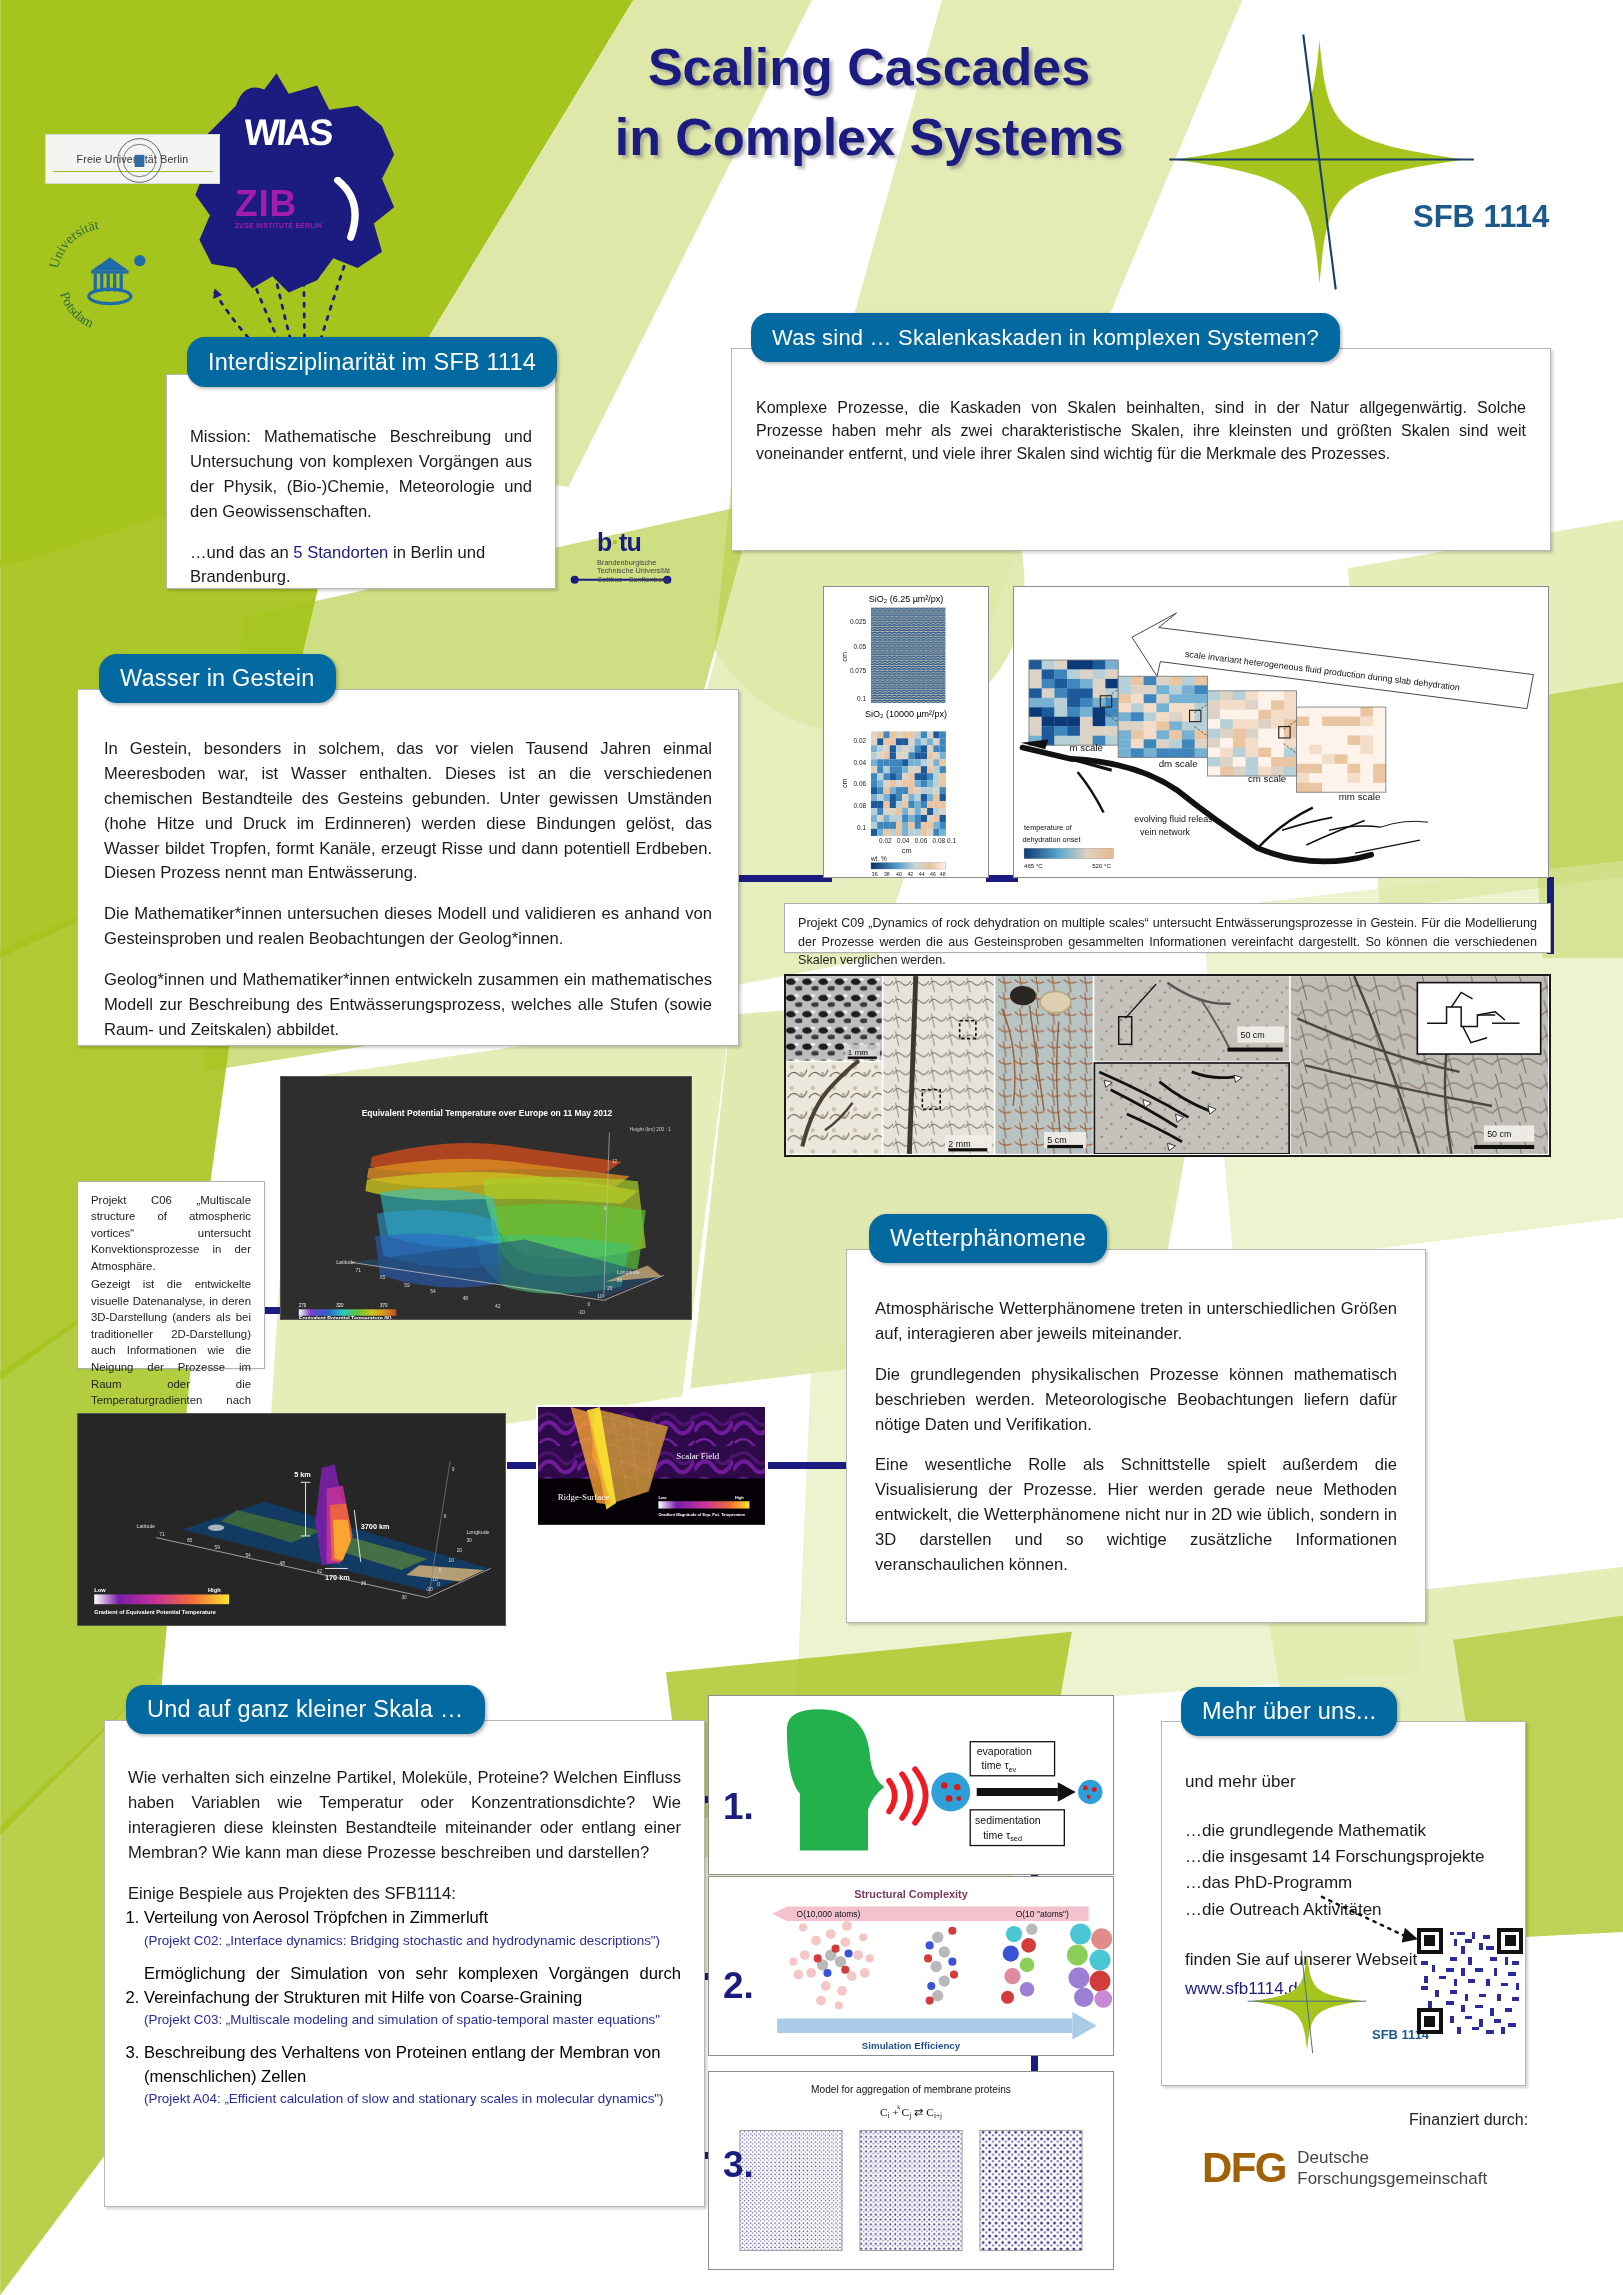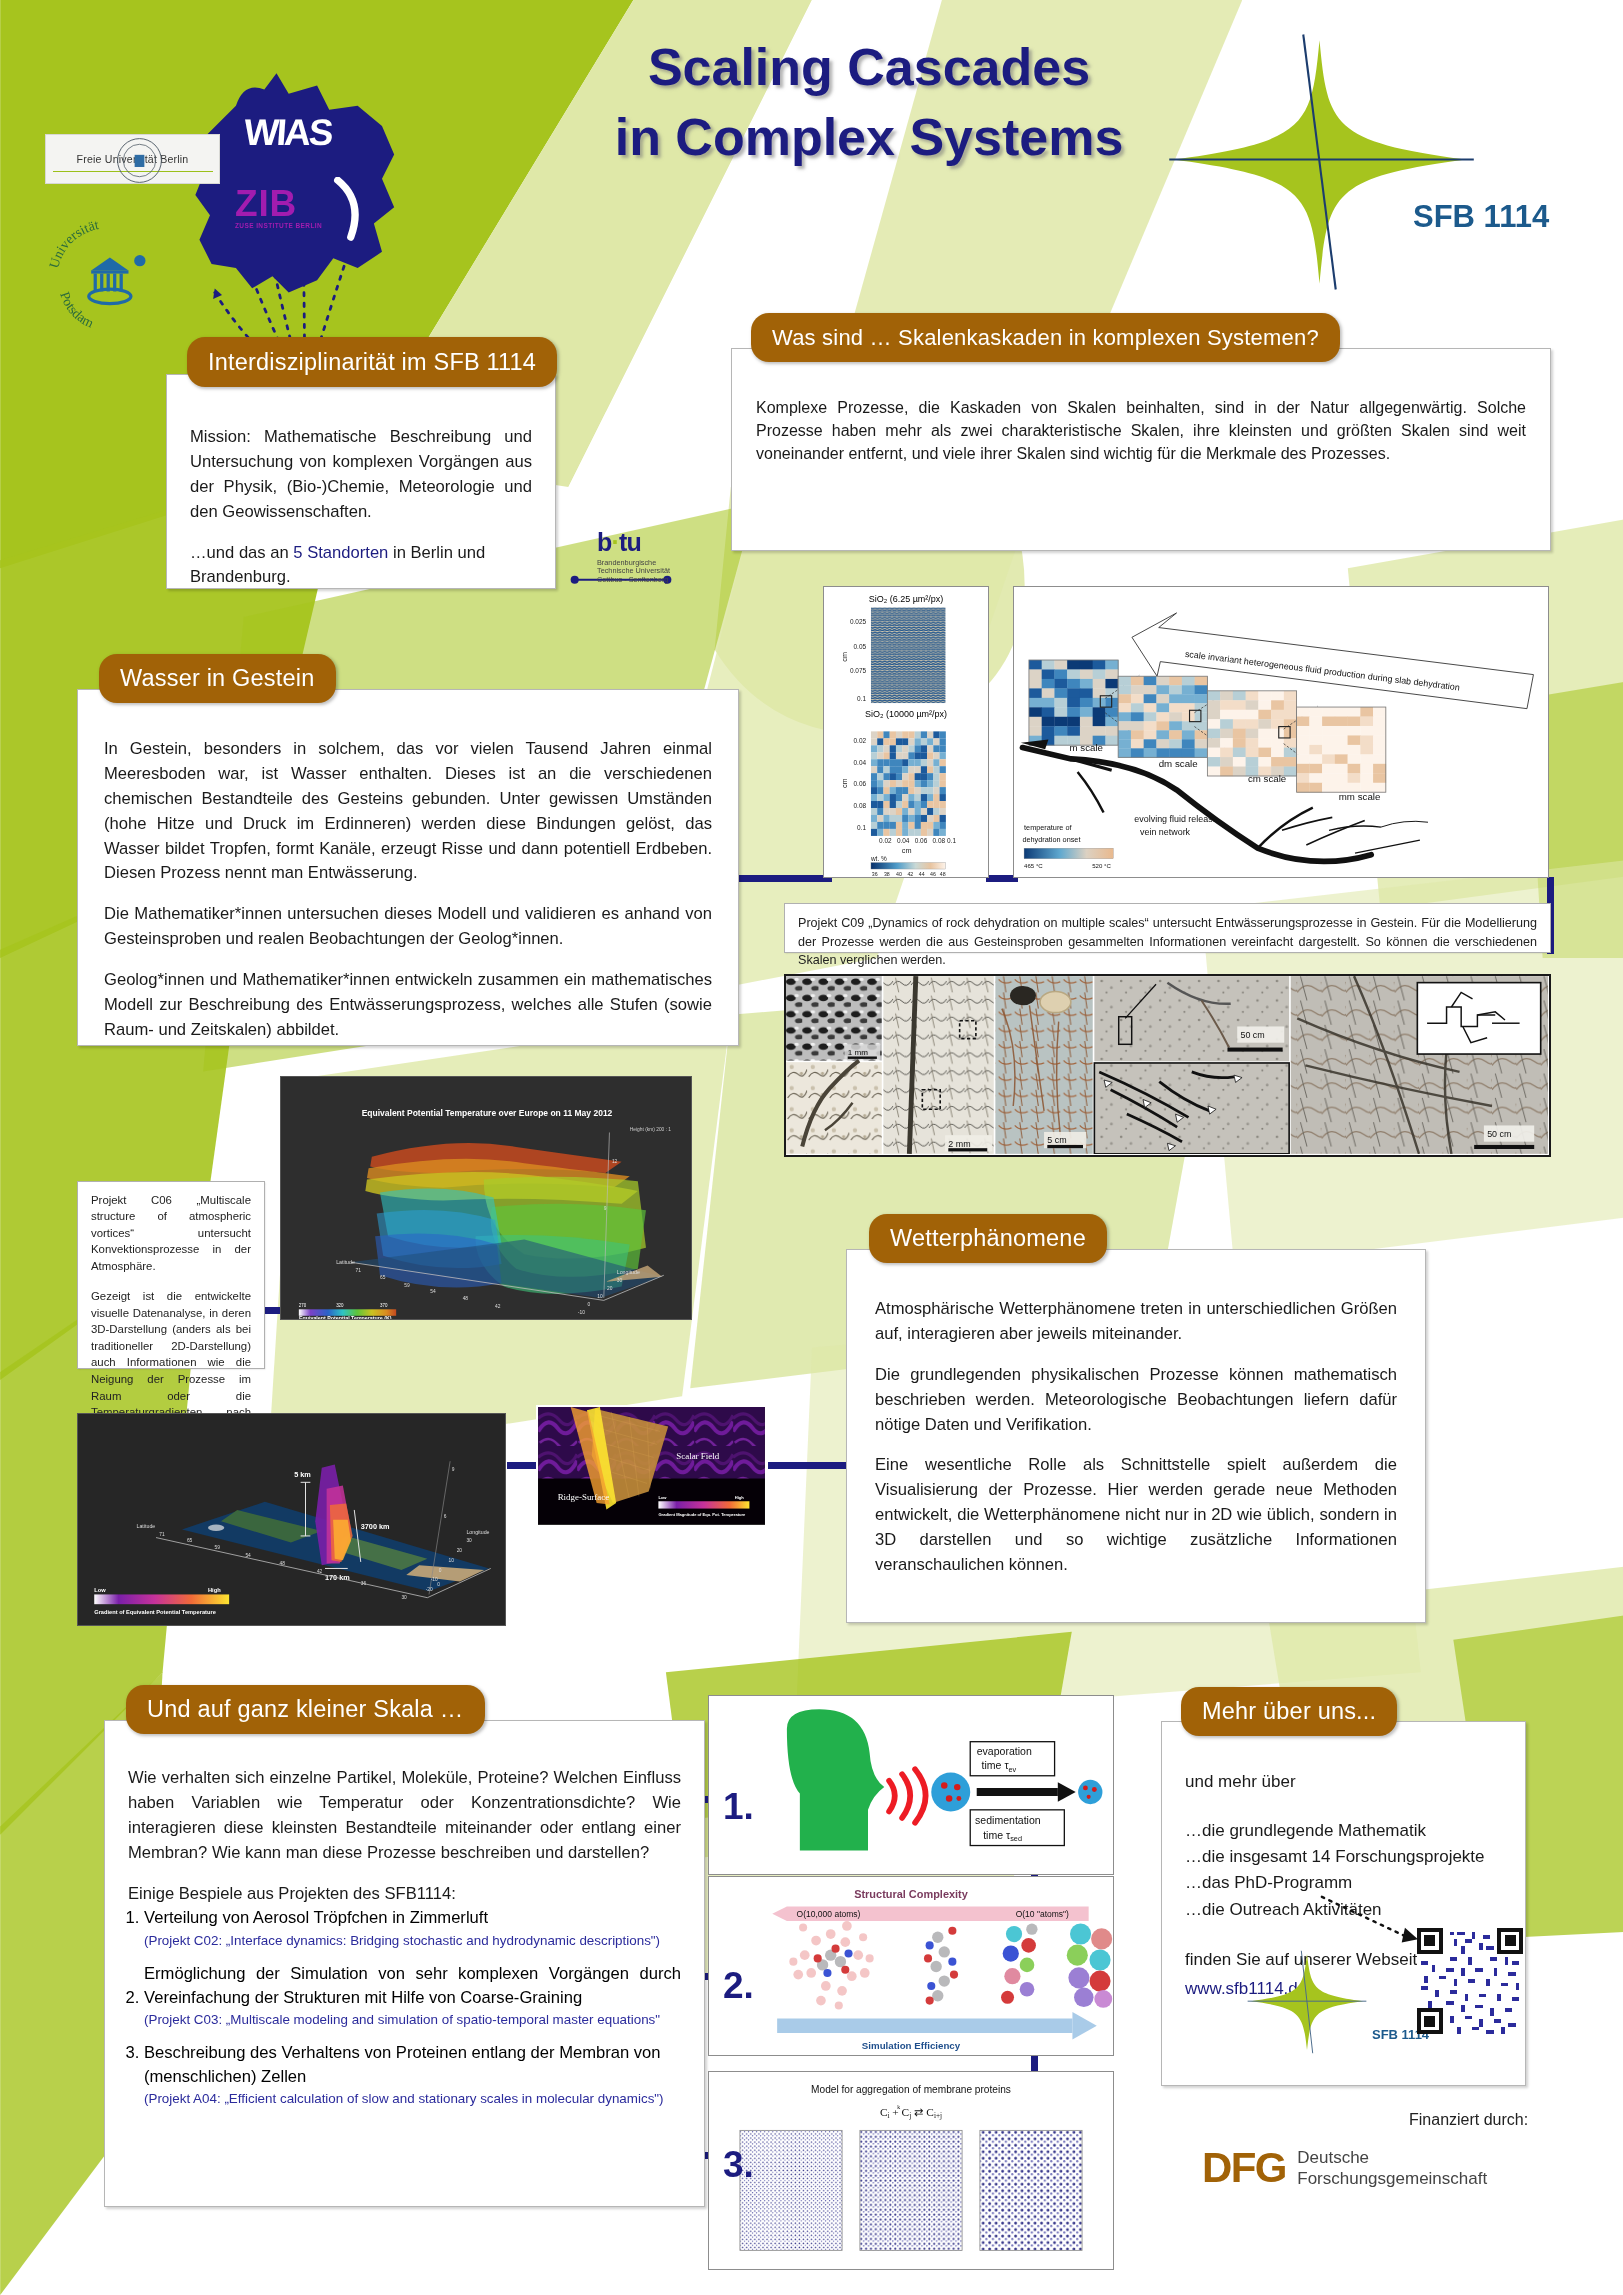--- a/index.html
+++ b/index.html
@@ -15,21 +15,21 @@
   
   .panel {
     position: absolute;
     background: #ffffff;
     border: 0.8px solid #b6b6b6;
     box-shadow: 1.6px 1.6px 2.4px rgba(0,0,0,.18);
     z-index: 5;
   }
   .hdr {
     position: absolute;
-    background: #a16207;
+    background: #0369a1;
     color: #ffffff;
     border-radius: 18px;
     display: flex;
     align-items: center;
     padding: 0 21px;
     font-size: 23.5px;
     letter-spacing: 0.2px;
     z-index: 9;
     box-shadow: 1.6px 1.6px 3.2px rgba(0,0,0,.25);
     white-space: nowrap;
@@ -905,21 +905,21 @@
       <path d="M834,62 l10,20 l20,-6"></path>
         <path d="M870,58 h34"></path>
     </g>
     <rect x="860" y="184" width="62" height="20" fill="#f0efe9" opacity=".92"></rect>
     <text x="864" y="198" font-size="11" fill="#111">50 cm</text>
     <rect x="848" y="208" width="74" height="5" fill="#111"></rect>
   </svg>
 </div>
 
 <div class="caption" style="left:77px;top:1181px;width:188px;height:188px;font-size:11.4px;line-height:1.45">
-  <p style="margin-bottom:14px;text-align:justify">Projekt C06 „Multiscale structure of atmospheric vortices“ untersucht Konvektionsprozesse in der Atmosphäre.</p>
+  <p style="margin-bottom:2px;text-align:justify">Projekt C06 „Multiscale structure of atmospheric vortices“ untersucht Konvektionsprozesse in der Atmosphäre.</p>
   <p style="text-align:justify">Gezeigt ist die entwickelte visuelle Datenanalyse, in deren 3D-Darstellung (anders als bei traditioneller 2D-Darstellung) auch Informationen wie die Neigung der Prozesse im Raum oder die Temperaturgradienten nach Höhe analysiert werden können.</p>
 </div>
 <div class="conn" style="left:261px;top:1307px;width:84px;height:7.3px"></div>
 
 <div class="darkfig" style="left:280px;top:1076px;width:412px;height:244px">
   <svg width="412" height="244" viewBox="0 0 508 300">
     <rect width="508" height="300" fill="#2e2e2e"></rect>
     <text x="254" y="48" font-size="10.5" font-weight="bold" fill="#fff" text-anchor="middle">Equivalent Potential Temperature over Europe on 11 May 2012</text>
     <text x="430" y="66" font-size="6" fill="#ccc">Height (km) 200 : 1</text>
 

